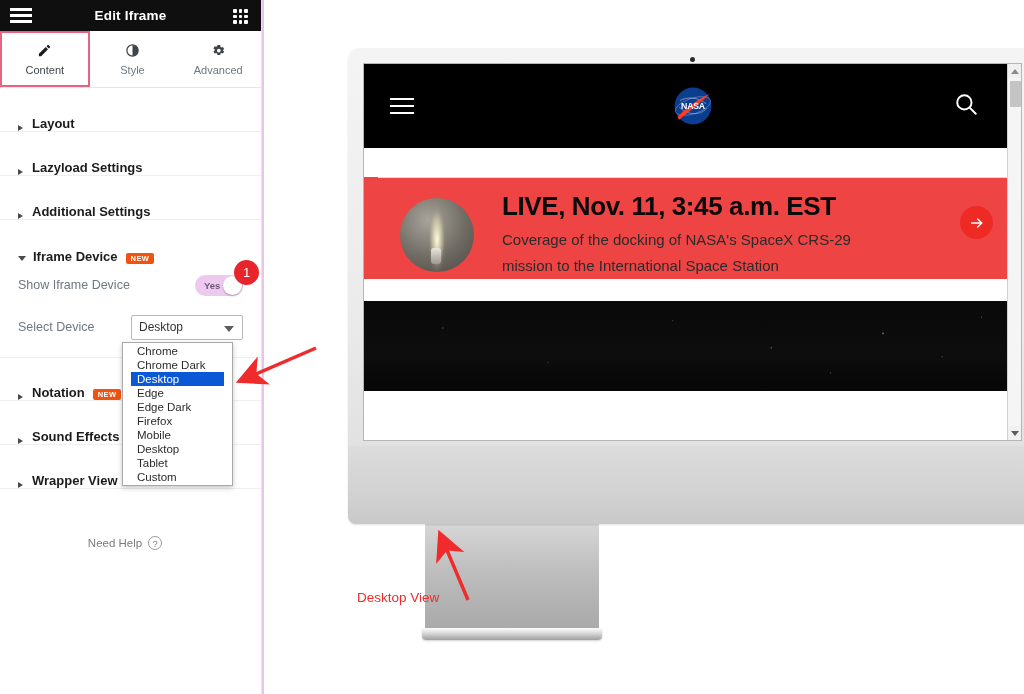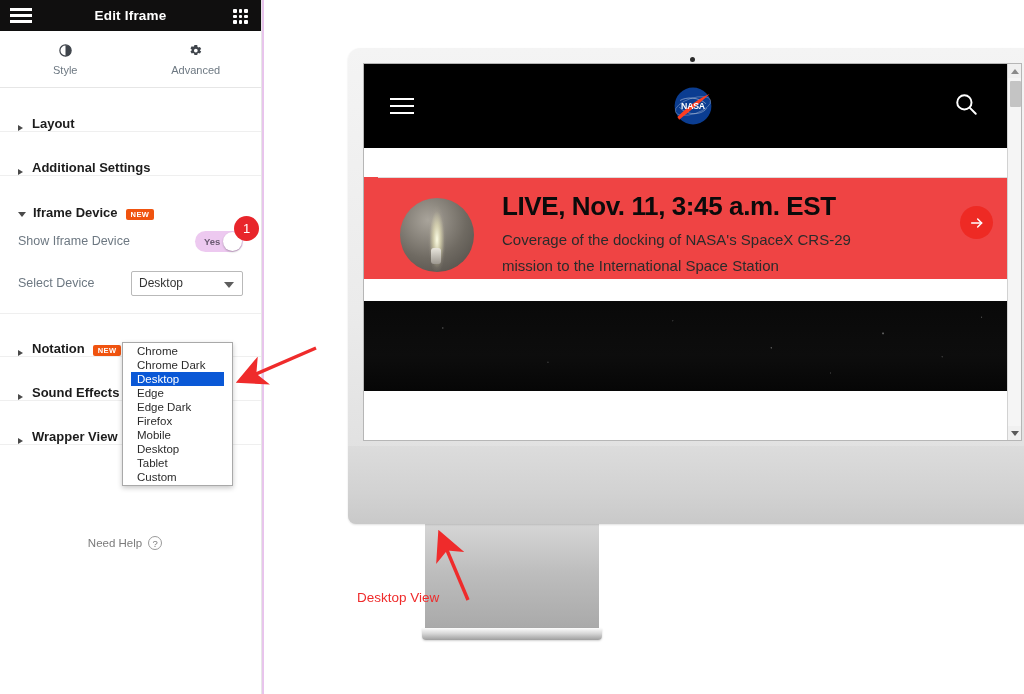--- a/index.html
+++ b/index.html
@@ -335,20 +335,28 @@
         <span></span>
           <span></span>
           <span></span>
         <span></span>
           <span></span>
           <span></span>
       </div>
     </div>
 
     <div class="tabs">
+      <div class="tab active">
+        <span class="tab-icon">
+          <svg width="15" height="15" viewBox="0 0 24 24" fill="#1c1c1c">
+            <path d="M3 17.3V21h3.7L17.6 10.1l-3.7-3.7L3 17.3zM20.7 7c.4-.4.4-1 0-1.4l-2.3-2.3c-.4-.4-1-.4-1.4 0l-1.8 1.8 3.7 3.7L20.7 7z"></path>
+          </svg>
+        </span>
+        <span class="tab-label">Content</span>
+      </div>
       <div class="tab">
         <span class="tab-icon">
           <svg width="15" height="15" viewBox="0 0 24 24">
             <circle cx="12" cy="12" r="9" fill="none" stroke="#3f444b" stroke-width="2"></circle>
             <path d="M12 3a9 9 0 0 1 0 18z" fill="#3f444b"></path>
           </svg>
         </span>
         <span class="tab-label">Style</span>
       </div>
       <div class="tab">
@@ -359,20 +367,24 @@
         </span>
         <span class="tab-label">Advanced</span>
       </div>
     </div>
 
     <div class="section">
       <span class="sec-caret"></span>
       <span class="sec-title">Layout</span>
     </div>
 
+    <div class="section">
+      <span class="sec-caret"></span>
+      <span class="sec-title">Lazyload Settings</span>
+    </div>
 
     <div class="section">
       <span class="sec-caret"></span>
       <span class="sec-title">Additional Settings</span>
     </div>
 
     <div class="section" style="border-bottom:none;">
       <span class="sec-caret open"></span>
       <span class="sec-title">Iframe Device</span>
       <span class="badge-new">NEW</span>

